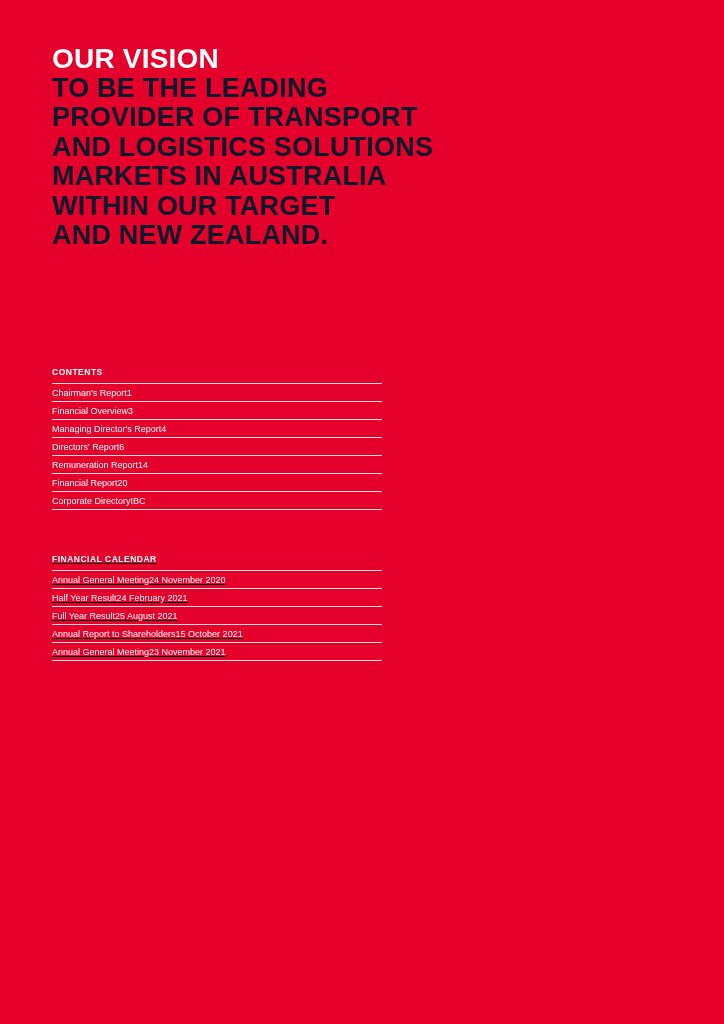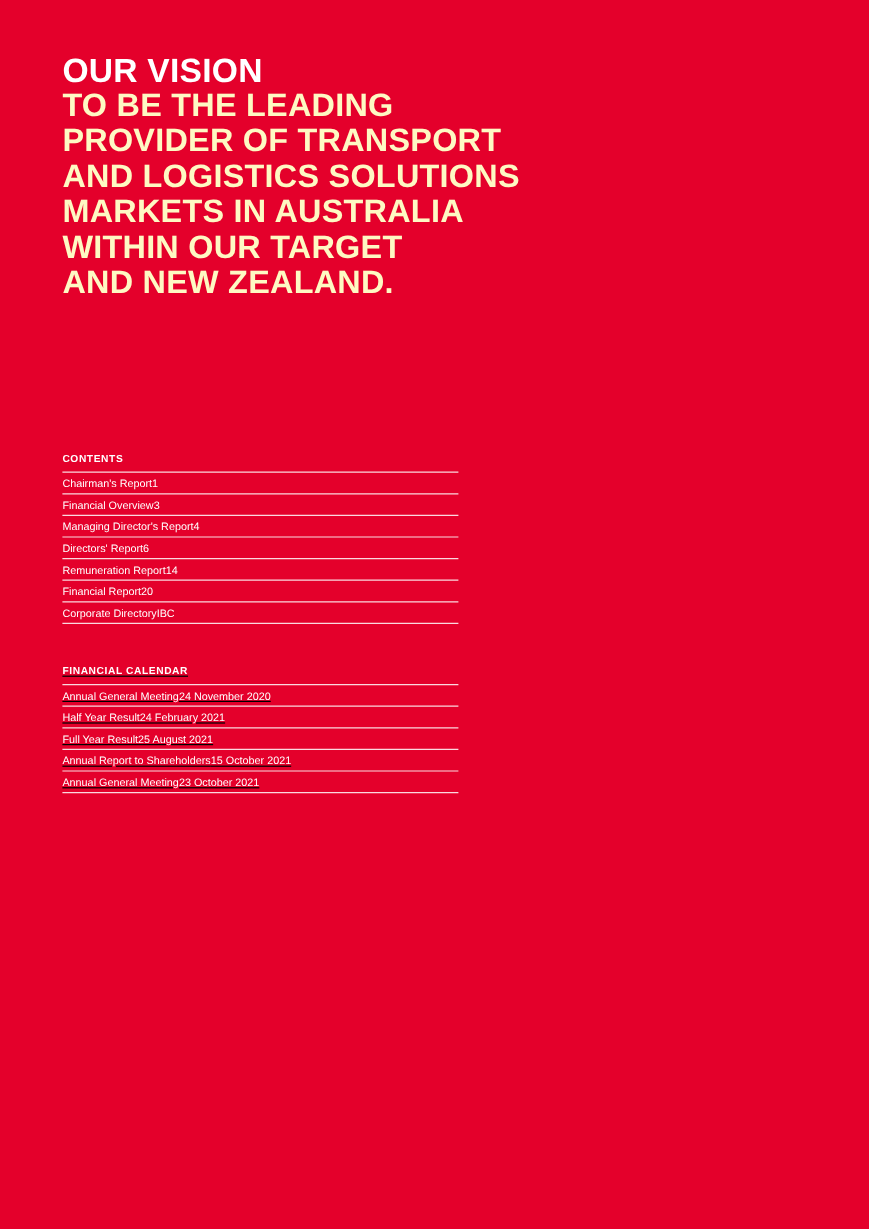--- a/index.html
+++ b/index.html
@@ -27,33 +27,33 @@
   }
   .vision-heading {
     color: #ffffff;
     font-size: 28px;
     line-height: 29.5px;
     font-weight: bold;
     letter-spacing: 0.2px;
     margin: 0;
   }
   .vision-body {
-    color: #fef9c3;
+    color: #0f172a;
     font-size: 27px;
     line-height: 29.5px;
     font-weight: bold;
     letter-spacing: 0.2px;
     margin: 0;
   }
   .section {
     position: absolute;
     left: 52px;
     width: 330px;
   }
-  .section-contents { top: 377px; }
+  .section-contents { top: 367px; }
   .section-calendar { top: 554px; text-decoration: underline; }
   .section-title {
     color: #ffffff;
     font-size: 8.5px;
     font-weight: bold;
     letter-spacing: 0.5px;
     margin: 0 0 6px 0;
     text-transform: uppercase;
   }
   .rows {
@@ -139,18 +139,18 @@
       <div class="row">
         <span class="row-label">Full Year Result</span>
         <span class="row-value">25 August 2021</span>
       </div>
       <div class="row">
         <span class="row-label">Annual Report to Shareholders</span>
         <span class="row-value">15 October 2021</span>
       </div>
       <div class="row">
         <span class="row-label">Annual General Meeting</span>
-        <span class="row-value">23 October 2021</span>
+        <span class="row-value">23 November 2021</span>
       </div>
     </div>
   </div>
 
 </div>
 
 </body></html>

